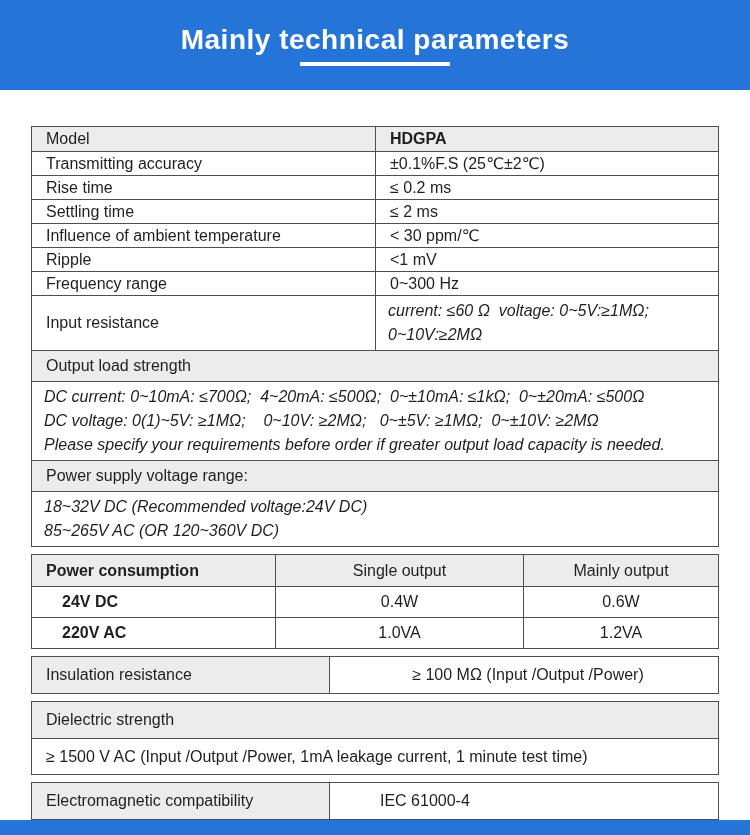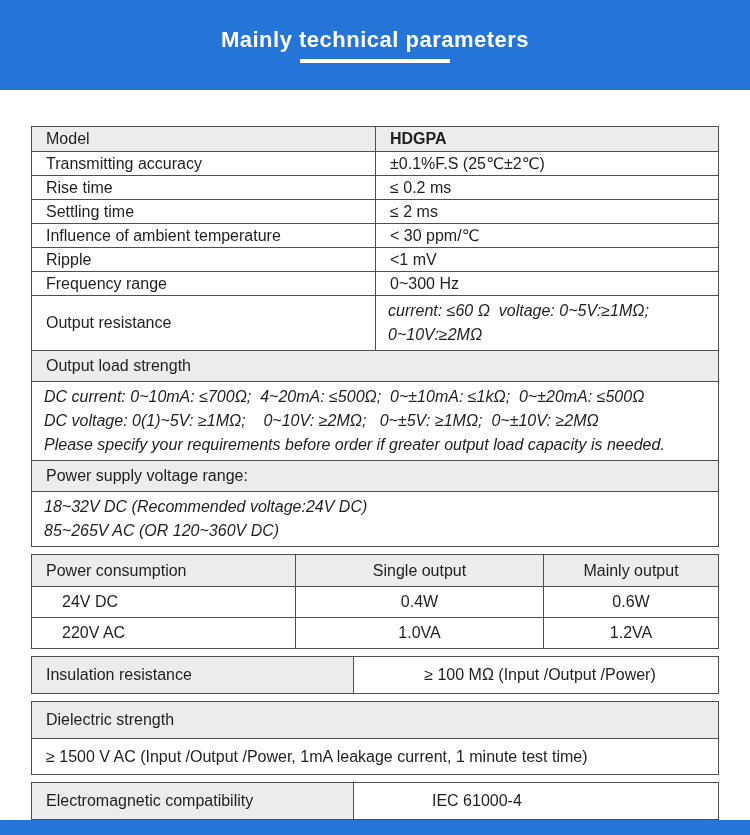--- a/index.html
+++ b/index.html
@@ -18,21 +18,21 @@
     height: 90px;
     flex: 0 0 auto;
     background: var(--blue, #2575d8);
     display: flex;
     align-items: center;
     justify-content: center;
   }
   .banner-inner { display: flex; flex-direction: column; align-items: center; }
   .title {
     color: var(--title_text, #ffffff);
-    font-size: 22px;
+    font-size: 28px;
     font-weight: bold;
     letter-spacing: 0.5px;
   }
   .title-underline {
     width: 150px; height: 4px;
     background: var(--title_text, #ffffff);
     margin-top: 6px;
   }
 
   
@@ -49,35 +49,35 @@
     line-height: 22px;
   }
   .gray { background: var(--gray, #ececec); }
   .gray-cell { background: var(--gray, #ececec); }
   .bold { font-weight: bold; }
   .center { justify-content: center; }
 
   .label { width: 344px; border-right: 1px solid var(--border, #4f4f4f); }
   .value { flex: 1; }
   .full  { width: 100%; }
-  .half  { width: 322px; border-right: 1px solid var(--border, #4f4f4f); }
+  .half  { width: 298px; border-right: 1px solid var(--border, #4f4f4f); }
   .rest  { flex: 1; padding-left: 22px; }
 
   .sect .cell { min-height: 30px; }
   .stack { display: block; padding: 3px 12px; }
   .line { line-height: 24px; white-space: pre-wrap; font-style: italic; }
 
   .pc-row { min-height: 31px; }
-  .pc1 { width: 264px; border-right: 1px solid var(--border, #4f4f4f); }
+  .pc1 { width: 244px; border-right: 1px solid var(--border, #4f4f4f); font-weight: bold; }
   .pc2 { width: 248px; border-right: 1px solid var(--border, #4f4f4f); }
   .pc3 { flex: 1; }
   .indent { padding-left: 30px; }
 
   .tall { min-height: 36px; }
-  .emc-val { padding-left: 78px; }
+  .emc-val { padding-left: 50px; }
 
   
   .bottom-bar {
     margin-top: auto;
     height: 30px;
     flex: 0 0 auto;
     background: var(--blue, #2575d8);
   }
 </style>
 </head>
@@ -123,21 +123,21 @@
       <div class="cell label">Ripple</div>
       <div class="cell value">&lt;1 mV</div>
     </div>
 
     <div class="row">
       <div class="cell label">Frequency range</div>
       <div class="cell value">0~300 Hz</div>
     </div>
 
     <div class="row">
-      <div class="cell label">Output resistance</div>
+      <div class="cell label">Input resistance</div>
       <div class="cell value stack">
         <div class="line">current: ≤60 Ω  voltage: 0~5V:≥1MΩ;</div>
         <div class="line">0~10V:≥2MΩ</div>
       </div>
     </div>
 
     <div class="row gray sect">
       <div class="cell full">Output load strength</div>
     </div>
     <div class="row">

